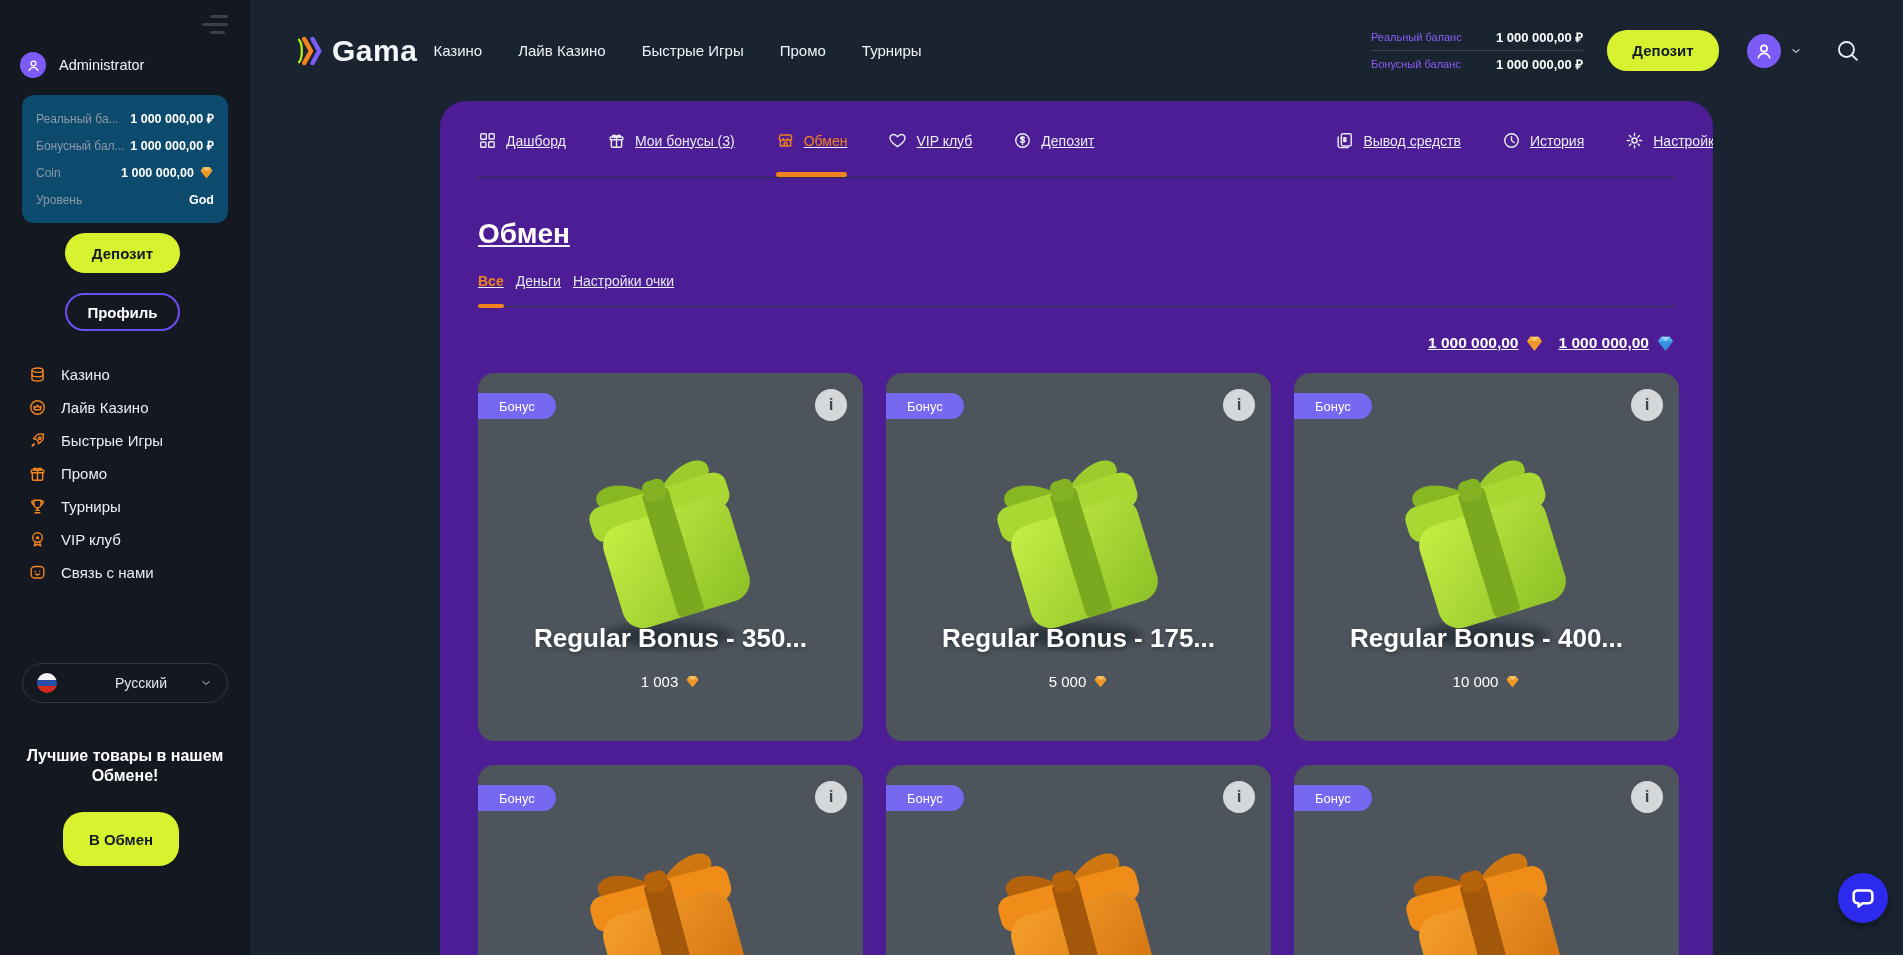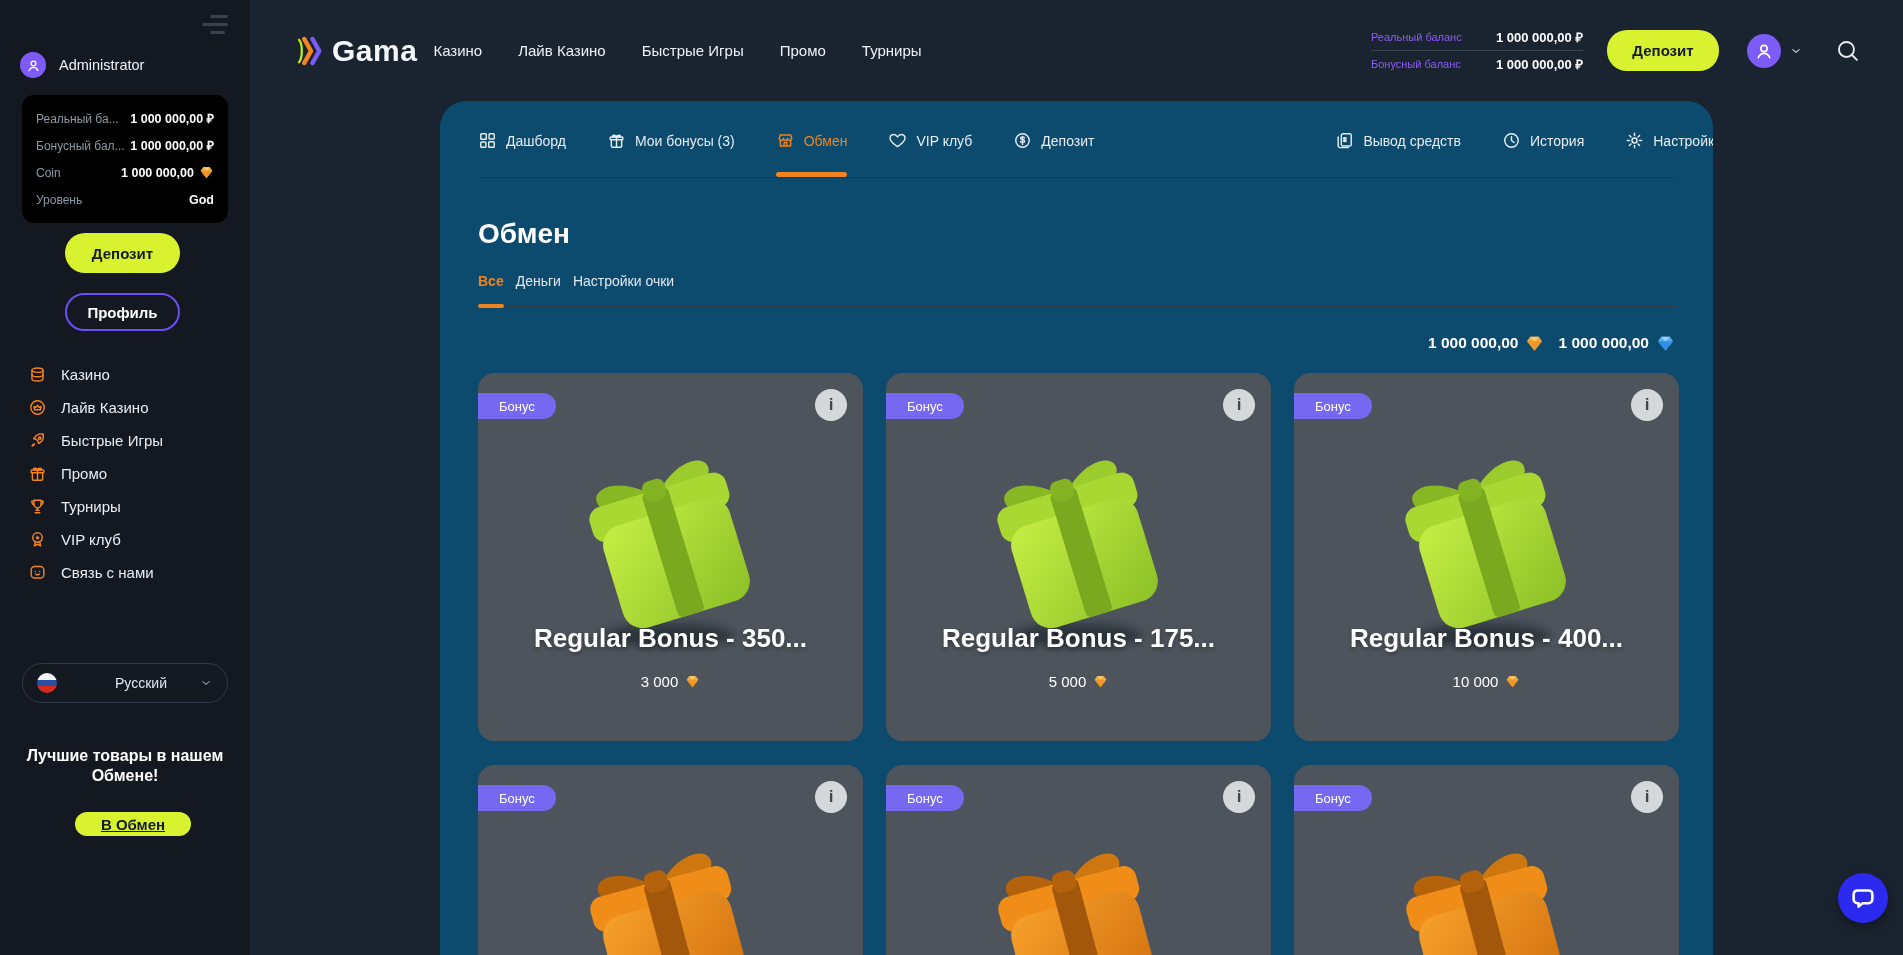--- a/index.html
+++ b/index.html
@@ -17,21 +17,21 @@
   .sb-menu{position:absolute;top:15px;right:22px;display:flex;flex-direction:column;align-items:flex-end;gap:5px;}
   .sb-menu span{display:block;height:3px;border-radius:2px;background:#39414e;}
   .sb-menu span:nth-child(1){width:18px;}
   .sb-menu span:nth-child(2){width:26px;}
   .sb-menu span:nth-child(3){width:15px;margin-right:3px;}
   .sb-user{position:absolute;top:52px;left:20px;display:flex;align-items:center;gap:13px;}
   .avatar{border-radius:50%;background:#7d5bf6;color:#fff;display:flex;align-items:center;justify-content:center;}
   .avatar.sm{width:26px;height:26px;}
   .avatar.sm svg{width:17px;height:17px;}
   .sb-user-name{font-size:14.5px;color:#f0f3f7;}
-  .sb-stats{position:absolute;top:95px;left:22px;right:22px;background:#000000;border-radius:12px;padding:10px 14px;}
+  .sb-stats{position:absolute;top:95px;left:22px;right:22px;background:#0c4a6e;border-radius:12px;padding:10px 14px;}
   .sb-stat{display:flex;justify-content:space-between;align-items:center;height:27px;}
   .sb-stat .lbl{font-size:12px;color:#8d99a6;white-space:nowrap;}
   .sb-stat .val{font-size:12.5px;font-weight:bold;color:#fff;display:flex;align-items:center;gap:5px;white-space:nowrap;}
   .gem{width:15px;height:15px;display:inline-block;}
   .gem.lg{width:19px;height:19px;}
   .btn{border:none;font-family:inherit;font-weight:bold;display:flex;align-items:center;justify-content:center;}
   .btn.yellow{background:#d8f230;color:#131a22;border-radius:20px;font-size:15px;}
   .btn.outline{background:transparent;color:#fff;border:2px solid #6b4ff5;border-radius:20px;font-size:15px;}
   .sb-deposit{position:absolute;top:233px;left:65px;width:115px;height:40px;}
   .sb-profile{position:absolute;top:293px;left:65px;width:115px;height:38px;}
@@ -40,21 +40,21 @@
   .sb-item svg{width:19px;height:19px;color:#f5831f;flex:none;}
   .sb-item .sb-label{font-size:15px;color:#e9eef3;}
   .lang{position:absolute;top:663px;left:22px;right:22px;height:40px;border:1px solid #2e3947;border-radius:20px;
         display:flex;align-items:center;padding:0 14px;gap:11px;}
   .flag{width:20px;height:20px;border-radius:50%;flex:none;
         background:linear-gradient(#f5f5f5 0 34%,#2a50a5 34% 67%,#d52b1e 67%);}
   .lang-label{font-size:14px;color:#e2e8ee;margin-left:47px;}
   .lang svg{width:14px;height:14px;color:#8d99a6;margin-left:auto;}
   .sb-promo{position:absolute;top:746px;left:10px;right:10px;text-align:center;font-weight:bold;font-size:16px;
             color:#fff;line-height:1.22;}
-  .sb-shop{position:absolute;top:812px;left:75px;width:116px;height:24px;text-decoration:underline;}
+  .sb-shop{position:absolute;top:812px;left:63px;width:116px;height:54px;}
 
   
   .topbar{position:absolute;left:250px;top:0;right:0;height:101px;display:flex;align-items:center;padding:0 43px 0 46px;}
   .logo{display:flex;align-items:center;gap:6px;}
   .logo svg{width:30px;height:36px;display:block;}
   .brand{font-size:30px;font-weight:bold;color:#f4f6f9;letter-spacing:.5px;}
   .top-nav{display:flex;gap:36px;margin-left:16px;}
   .top-nav .tn-item{font-size:15px;color:#eef2f6;white-space:nowrap;}
   .top-balances{margin-left:auto;width:212px;}
   .tb-row{display:flex;justify-content:space-between;align-items:center;height:20px;}
@@ -62,22 +62,22 @@
   .tb-row .val{font-size:13px;font-weight:bold;color:#fff;white-space:nowrap;}
   .tb-div{height:1px;background:#39434f;margin:3px 0;}
   .top-deposit{margin-left:24px;width:112px;height:41px;font-size:16px;flex:none;}
   .top-user{display:flex;align-items:center;gap:8px;margin-left:28px;}
   .avatar.lg{width:34px;height:34px;}
   .avatar.lg svg{width:22px;height:22px;}
   .top-user .chev{width:14px;height:14px;color:#cfd6dd;}
   .top-search{margin-left:32px;width:25px;height:25px;color:#e8edf2;}
 
   
-  .panel{position:absolute;left:440px;top:101px;width:1273px;height:854px;background:#0c4a6e;
-         border-radius:26px 26px 0 0;padding:30px 38px 0;overflow:hidden;}
+  .panel{position:absolute;left:440px;top:101px;width:1273px;height:854px;background:#4c1d95;
+         border-radius:26px 26px 0 0;padding:30px 38px 0;overflow:hidden;text-decoration:underline;}
   .tabs{display:flex;align-items:flex-start;gap:41px;border-bottom:1px solid #27323f;height:47px;}
   .tab{position:relative;display:flex;align-items:center;gap:9px;color:#e8edf2;font-size:14px;white-space:nowrap;padding-bottom:24px;}
   .tab svg{width:19px;height:19px;flex:none;}
   .tab.gap-left{margin-left:200px;}
   .tab.active{color:#f0831d;}
   .tab.active::after{content:"";position:absolute;left:0;right:0;bottom:-3px;height:5px;border-radius:3px;background:#f0831d;}
   .page-title{margin:40px 0 0;font-size:28px;font-weight:bold;color:#fff;}
   .subtabs{display:flex;gap:12px;margin-top:23px;border-bottom:1px solid #2e3946;height:34px;}
   .subtab{position:relative;font-size:14px;color:#e2e8ee;padding-bottom:16px;white-space:nowrap;}
   .subtab.active{color:#f0831d;font-weight:bold;}
@@ -461,21 +461,21 @@
     <div class="cards" data-interactable="false">
 
       <div class="card" data-interactable="true">
         <span class="badge" data-interactable="false">Бонус</span>
         <span class="info" data-interactable="true">i</span>
         <svg class="gift" data-interactable="false">
             <use href="#gift-green"></use>
           </svg>
         <div class="card-title" data-interactable="false">Regular Bonus - 350...</div>
         <div class="card-price" data-interactable="false">
-          <span data-interactable="false">3 000</span>
+          <span data-interactable="false">1 003</span>
           <svg class="gem" data-interactable="false">
               <use href="#gem-o"></use>
             </svg>
         </div>
       </div>
 
       <div class="card" data-interactable="true">
         <span class="badge" data-interactable="false">Бонус</span>
         <span class="info" data-interactable="true">i</span>
         <svg class="gift" data-interactable="false">

